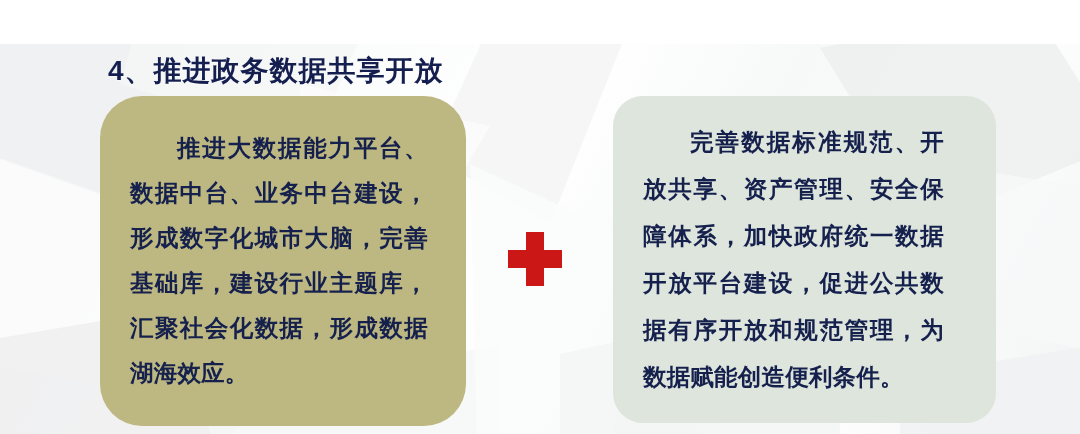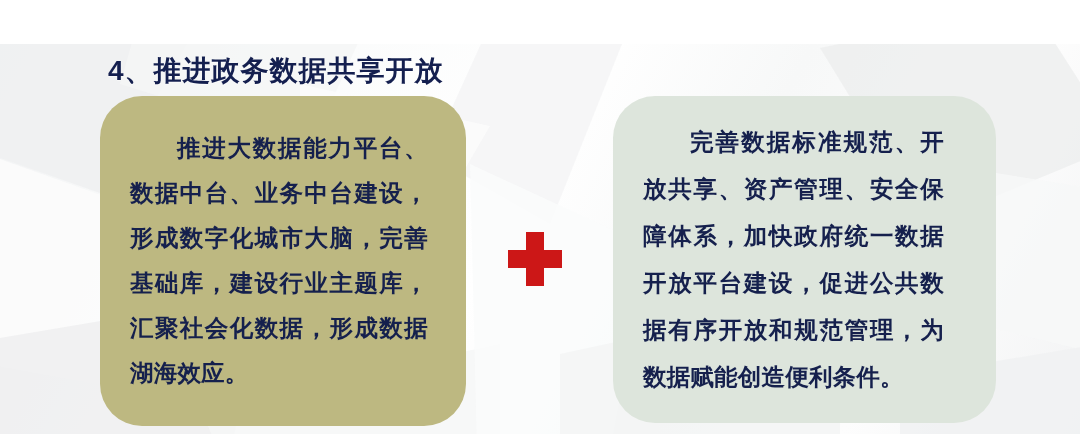--- a/index.html
+++ b/index.html
@@ -89,20 +89,21 @@
     background: #bdb881;
     padding: 6px 38px 6px 30px;
   }
   .box-right {
     left: 613px;
     top: 52px;
     width: 383px;
     height: 327px;
     background: #dde5dc;
     padding: 6px 52px 6px 30px;
+    border-radius: 30px;
   }
   .box-text {
     font-size: 23.5px;
     font-weight: bold;
     line-height: 1.92;
     color: #15204d;
     text-align: justify;
     text-align-last: left;
     text-indent: 2em;
     letter-spacing: 0.2px;

